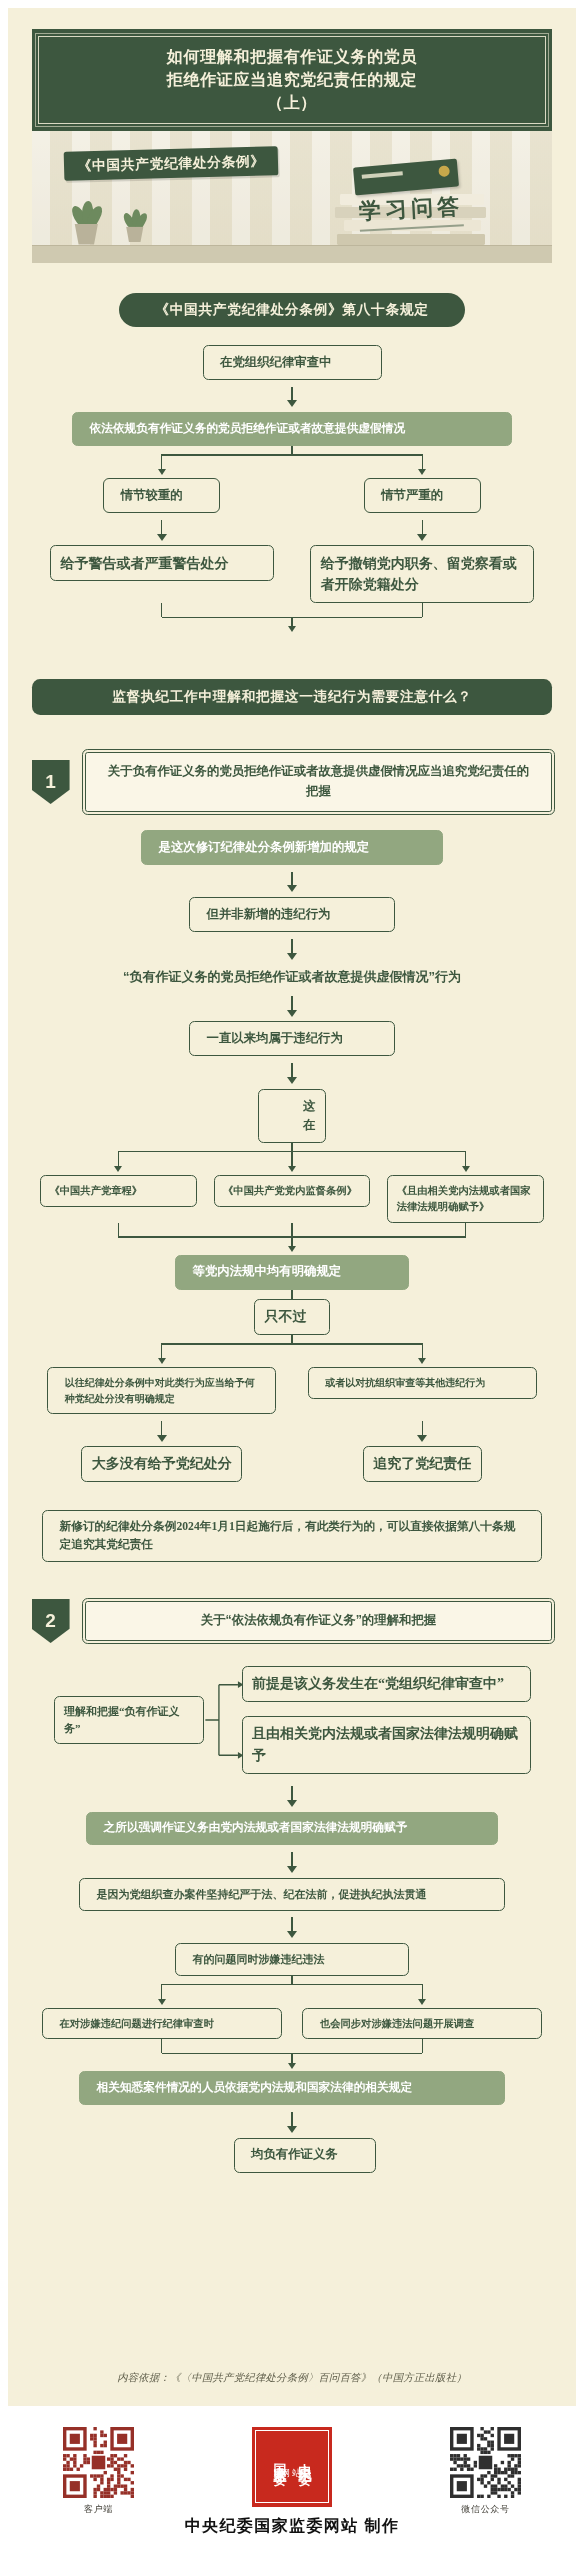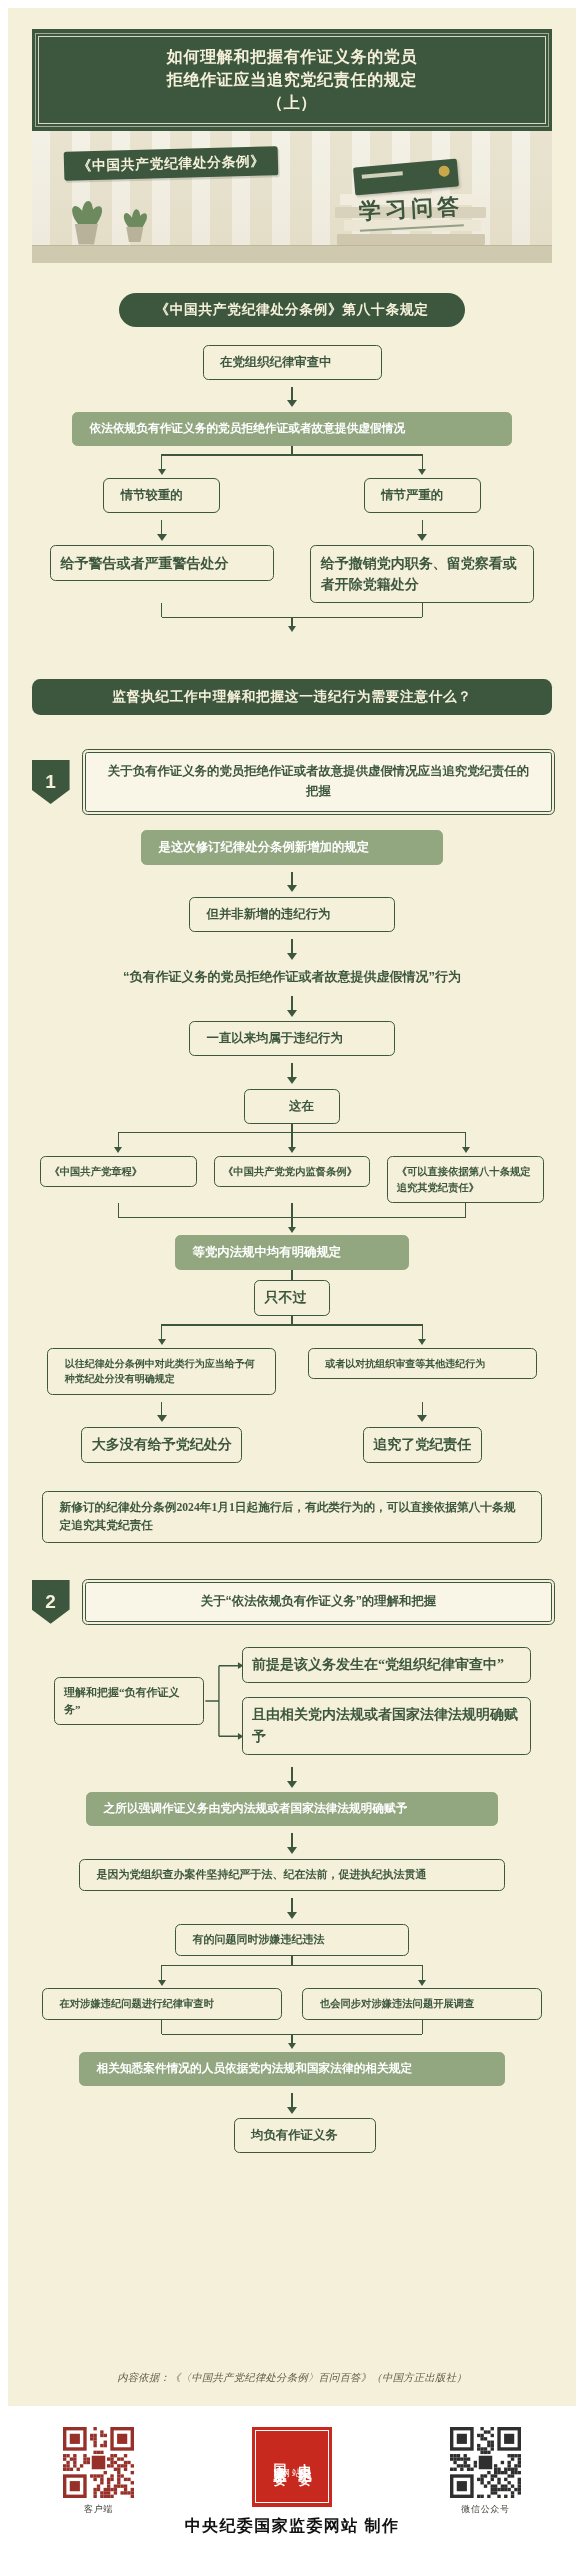--- a/index.html
+++ b/index.html
@@ -190,21 +190,21 @@
   .credit{font-size:16px;font-weight:700;color:#111;letter-spacing:1.4px;}
   
   .w-premise{width:179px;}
   .w-conduct{width:440px;font-size:11.7px;}
   .w-cond{width:117px;border-radius:6px;}
   .w-pen{width:86%;}
   .w-concl{width:467px;font-size:13px;}
   .w-a{width:302px;}
   .w-b{width:206px;}
   .w-c{width:206px;}
-  .w-zhe{width:96px;padding-left:44px;}
+  .w-zhe{width:68px;padding-left:44px;}
   .law{width:90%;font-size:10.3px;padding:6.9px 8.2px;}
   .w-e{width:234px;}
   .w-however{width:76px;}
   .past{width:88%;font-size:10px;}
   .w-eff{width:96%;font-size:11.7px;}
   .w-why{width:412px;font-size:11.7px;}
   .w-reason{width:426px;font-size:11px;}
   .w-sit{width:234px;font-size:11px;}
   .para{width:92%;font-size:10.3px;}
   .w-duty-src{width:426px;font-size:11.7px;}
@@ -320,21 +320,21 @@
         <b class="r head"></b>
       </div>
     <div class="cols">
       <div class="col">
           <div class="box law">《中国共产党章程》</div>
         </div>
       <div class="col">
           <div class="box law">《中国共产党党内监督条例》</div>
         </div>
       <div class="col">
-          <div class="box law">《可以直接依据第八十条规定追究其党纪责任》</div>
+          <div class="box law">《且由相关党内法规或者国家法律法规明确赋予》</div>
         </div>
     </div>
     <div class="con merge3">
         <b class="l"></b>
         <b class="c"></b>
         <b class="r"></b>
         <b class="h"></b>
         <b class="t head"></b>
       </div>
     <div class="box green w-e">等党内法规中均有明确规定</div>

